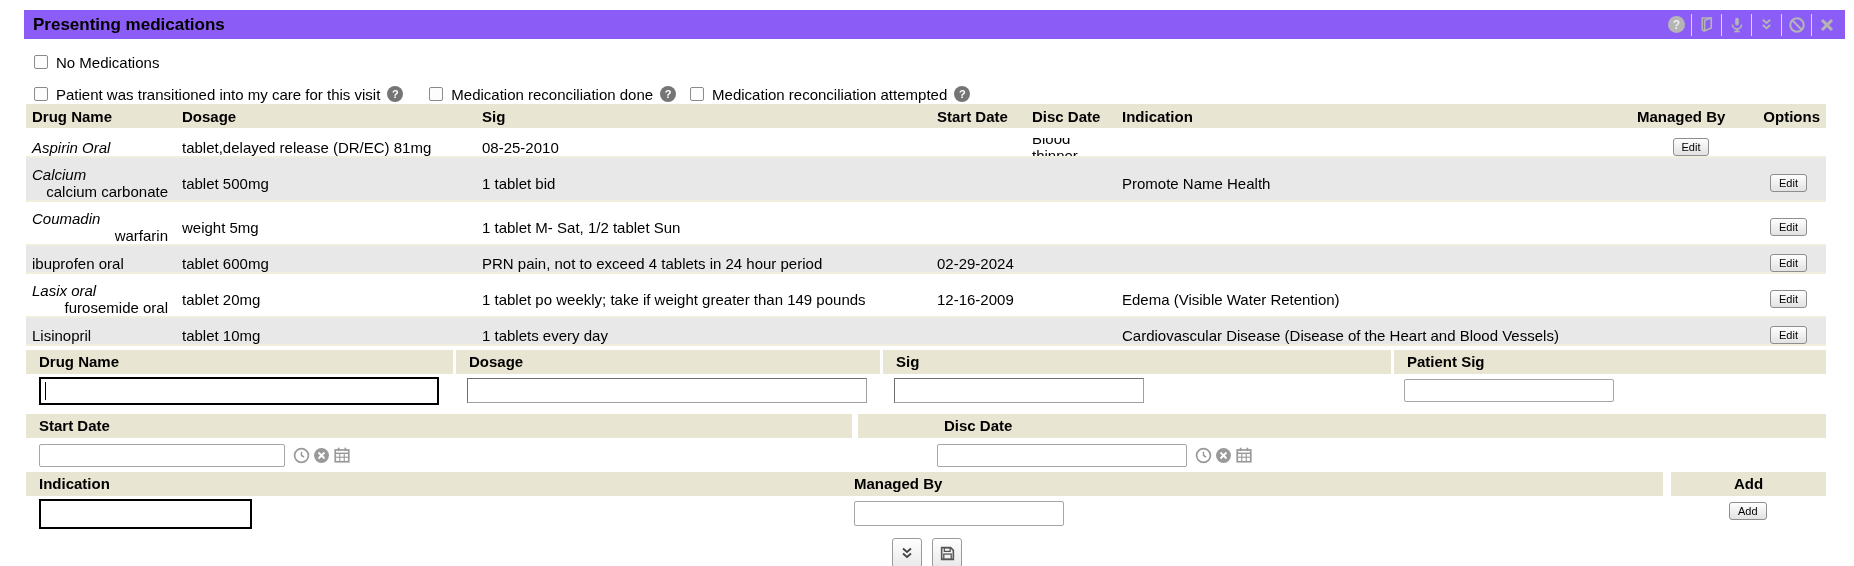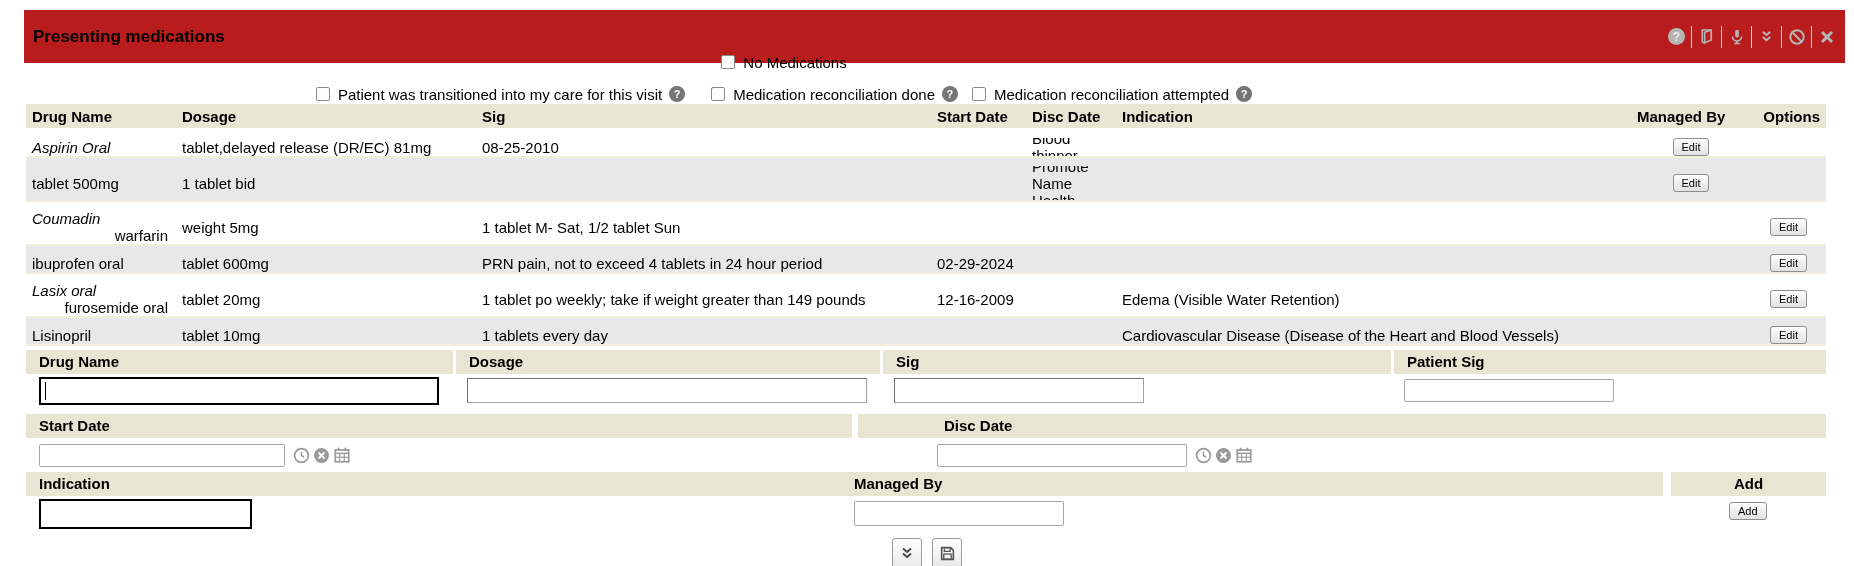--- a/index.html
+++ b/index.html
@@ -1,32 +1,32 @@
 <!DOCTYPE html>
 <html><head>
 <meta charset="utf-8">
 <style>
   * { box-sizing: border-box; margin: 0; padding: 0; }
   html,body { background:#fff; }
   body { font-family: "Liberation Sans", "DejaVu Sans", sans-serif; font-size:15px; color:#000; }
   .page { position:relative; width:1854px; height:566px; background:#fff; overflow:hidden; }
 
   
-  .titlebar { position:absolute; left:24px; top:10px; width:1821px; height:53px;
-    background:#b91c1c; display:flex; align-items:center; }
+  .titlebar { position:absolute; left:24px; top:10px; width:1821px; height:29px;
+    background:#8b5cf6; display:flex; align-items:center; }
   .titlebar .title { font-size:17px; font-weight:bold; padding-left:9px; }
   .tb-icons { margin-left:auto; display:flex; align-items:center; height:100%; padding-right:4px; }
   .tbtn { width:29px; height:24px; display:flex; align-items:center; justify-content:center; cursor:pointer; }
   .tb-sep { width:1px; height:22px; background:#d9d9d9; }
   .tb-help { width:17px; height:17px; border-radius:50%; background:#b5b5b5; color:#ececec;
     font-size:12px; font-weight:bold; display:flex; align-items:center; justify-content:center; }
 
   
   .opts { position:absolute; left:34px; top:50px; width:1500px; }
-  .opt-row { display:flex; align-items:center; height:24px;justify-content:center; }
+  .opt-row { display:flex; align-items:center; height:24px; }
   .opt-row.second { margin-top:8px; }
   .cb { appearance:none; -webkit-appearance:none; width:14px; height:14px; border:1px solid #8a8a8a;
     border-radius:2px; background:#fdfdfd; flex:none; }
   .opt-label { margin-left:8px; }
   .help-q { width:16px; height:16px; border-radius:50%; background:#757575; color:#fff; font-size:11px;
     font-weight:bold; display:inline-flex; align-items:center; justify-content:center; margin-left:7px; flex:none; }
   .opt-gap { width:26px; flex:none; }
 
   
   .medtable { position:absolute; left:26px; top:104px; width:1800px; }
@@ -172,20 +172,24 @@
       <div class="td">08-25-2010</div>
       <div class="td"></div>
       <div class="td">Blood thinner</div>
       <div class="td"></div>
       <div class="td c-opt">
           <button class="btn-sm">Edit</button>
         </div>
     </div>
 
     <div class="trow h2 alt">
+      <div class="td c-drug">
+        <div class="brand italic">Calcium</div>
+        <div class="generic">calcium carbonate</div>
+      </div>
       <div class="td">tablet 500mg</div>
       <div class="td">1 tablet bid</div>
       <div class="td"></div>
       <div class="td"></div>
       <div class="td">Promote Name Health</div>
       <div class="td"></div>
       <div class="td c-opt">
           <button class="btn-sm">Edit</button>
         </div>
     </div>

